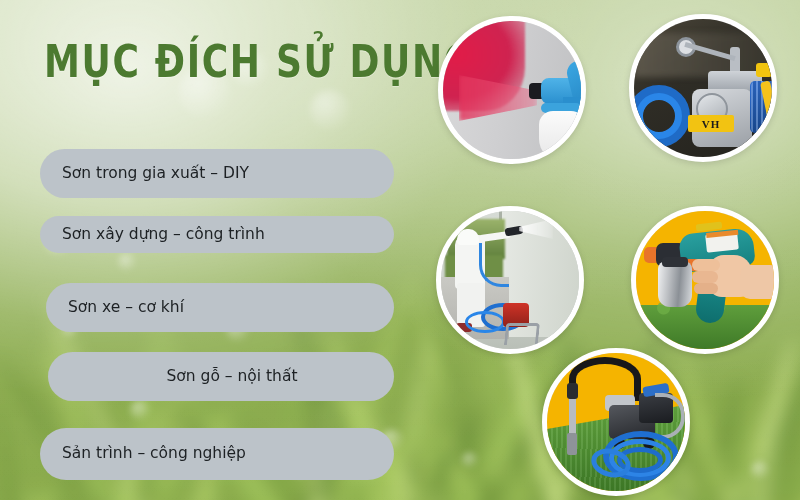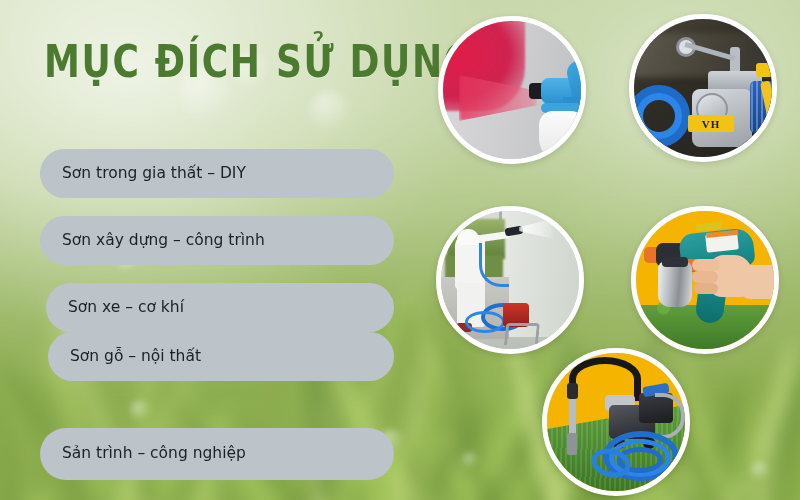--- a/index.html
+++ b/index.html
@@ -248,29 +248,29 @@
       <div class="bg-bokeh" style="left: 62px; top: 322px; width: 16px; height: 16px; opacity: 0.5;"></div>
       <div class="bg-bokeh" style="left: 226px; top: 318px; width: 24px; height: 24px; opacity: 0.5;"></div>
       <div class="bg-bokeh" style="left: 751px; top: 461px; width: 18px; height: 18px; opacity: 0.5;"></div>
       <div class="bg-bokeh" style="left: 462px; top: 452px; width: 16px; height: 16px; opacity: 0.5;"></div>
     </div>
 
   <div class="title">MỤC ĐÍCH SỬ DỤNG</div>
 
   <div id="pillLayer">
       <div class="pill" style="left: 40px; top: 149px; width: 354px; height: 49px; padding-left: 22px;">
-        <span class="pill-label">Sơn trong gia thất – DIY</span>
-      </div>
-      <div class="pill" style="left: 40px; top: 216px; width: 354px; height: 49px; padding-left: 22px;">
+        <span class="pill-label">Sơn trong gia xuất – DIY</span>
+      </div>
+      <div class="pill" style="left: 40px; top: 216px; width: 354px; height: 37px; padding-left: 22px;">
         <span class="pill-label">Sơn xây dựng – công trình</span>
       </div>
       <div class="pill" style="left: 46px; top: 283px; width: 348px; height: 49px; padding-left: 22px;">
         <span class="pill-label">Sơn xe – cơ khí</span>
       </div>
-      <div class="pill" style="left: 48px; top: 332px; width: 346px; height: 49px; padding-left: 22px;">
+      <div class="pill" style="left: 48px; top: 352px; width: 346px; height: 49px; padding-left: 22px; justify-content: center;">
         <span class="pill-label">Sơn gỗ – nội thất</span>
       </div>
       <div class="pill" style="left: 40px; top: 428px; width: 354px; height: 52px; padding-left: 22px;">
         <span class="pill-label">Sản trình – công nghiệp</span>
       </div>
     </div>
 
   <div id="circleLayer">
       <div class="circle" style="left: 438px; top: 16px; width: 148px; height: 148px;">
         <div class="scene">

